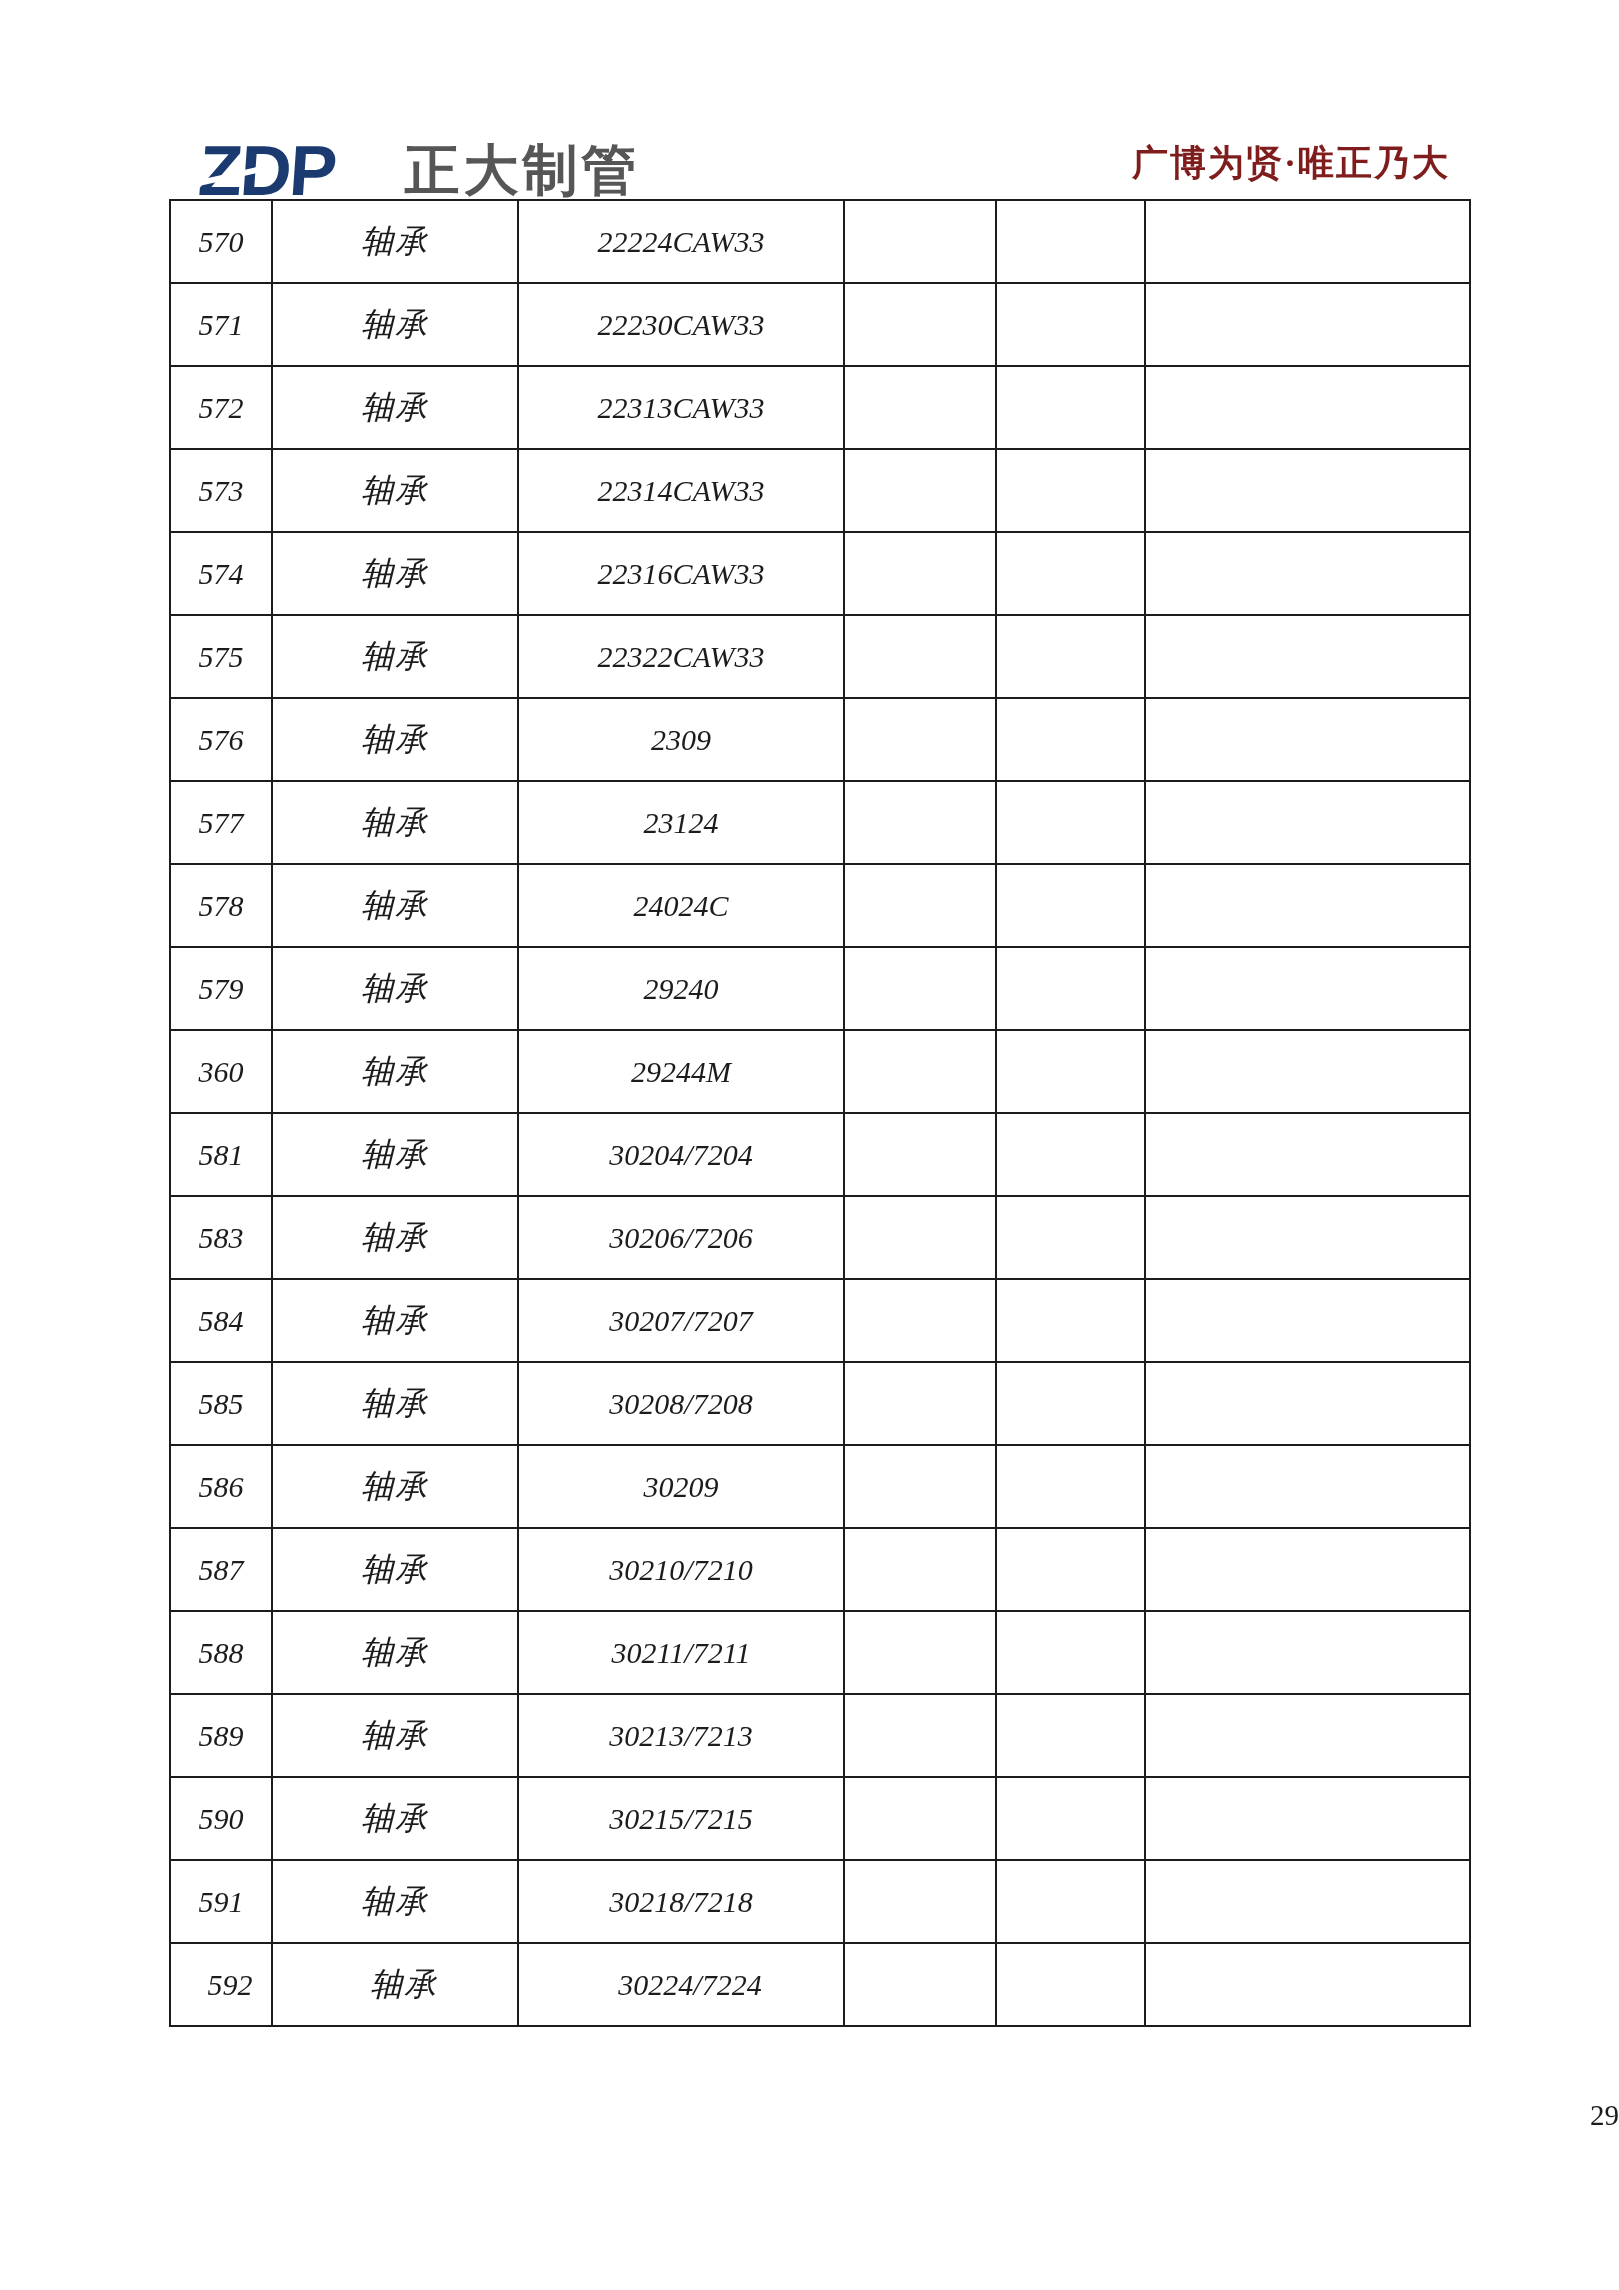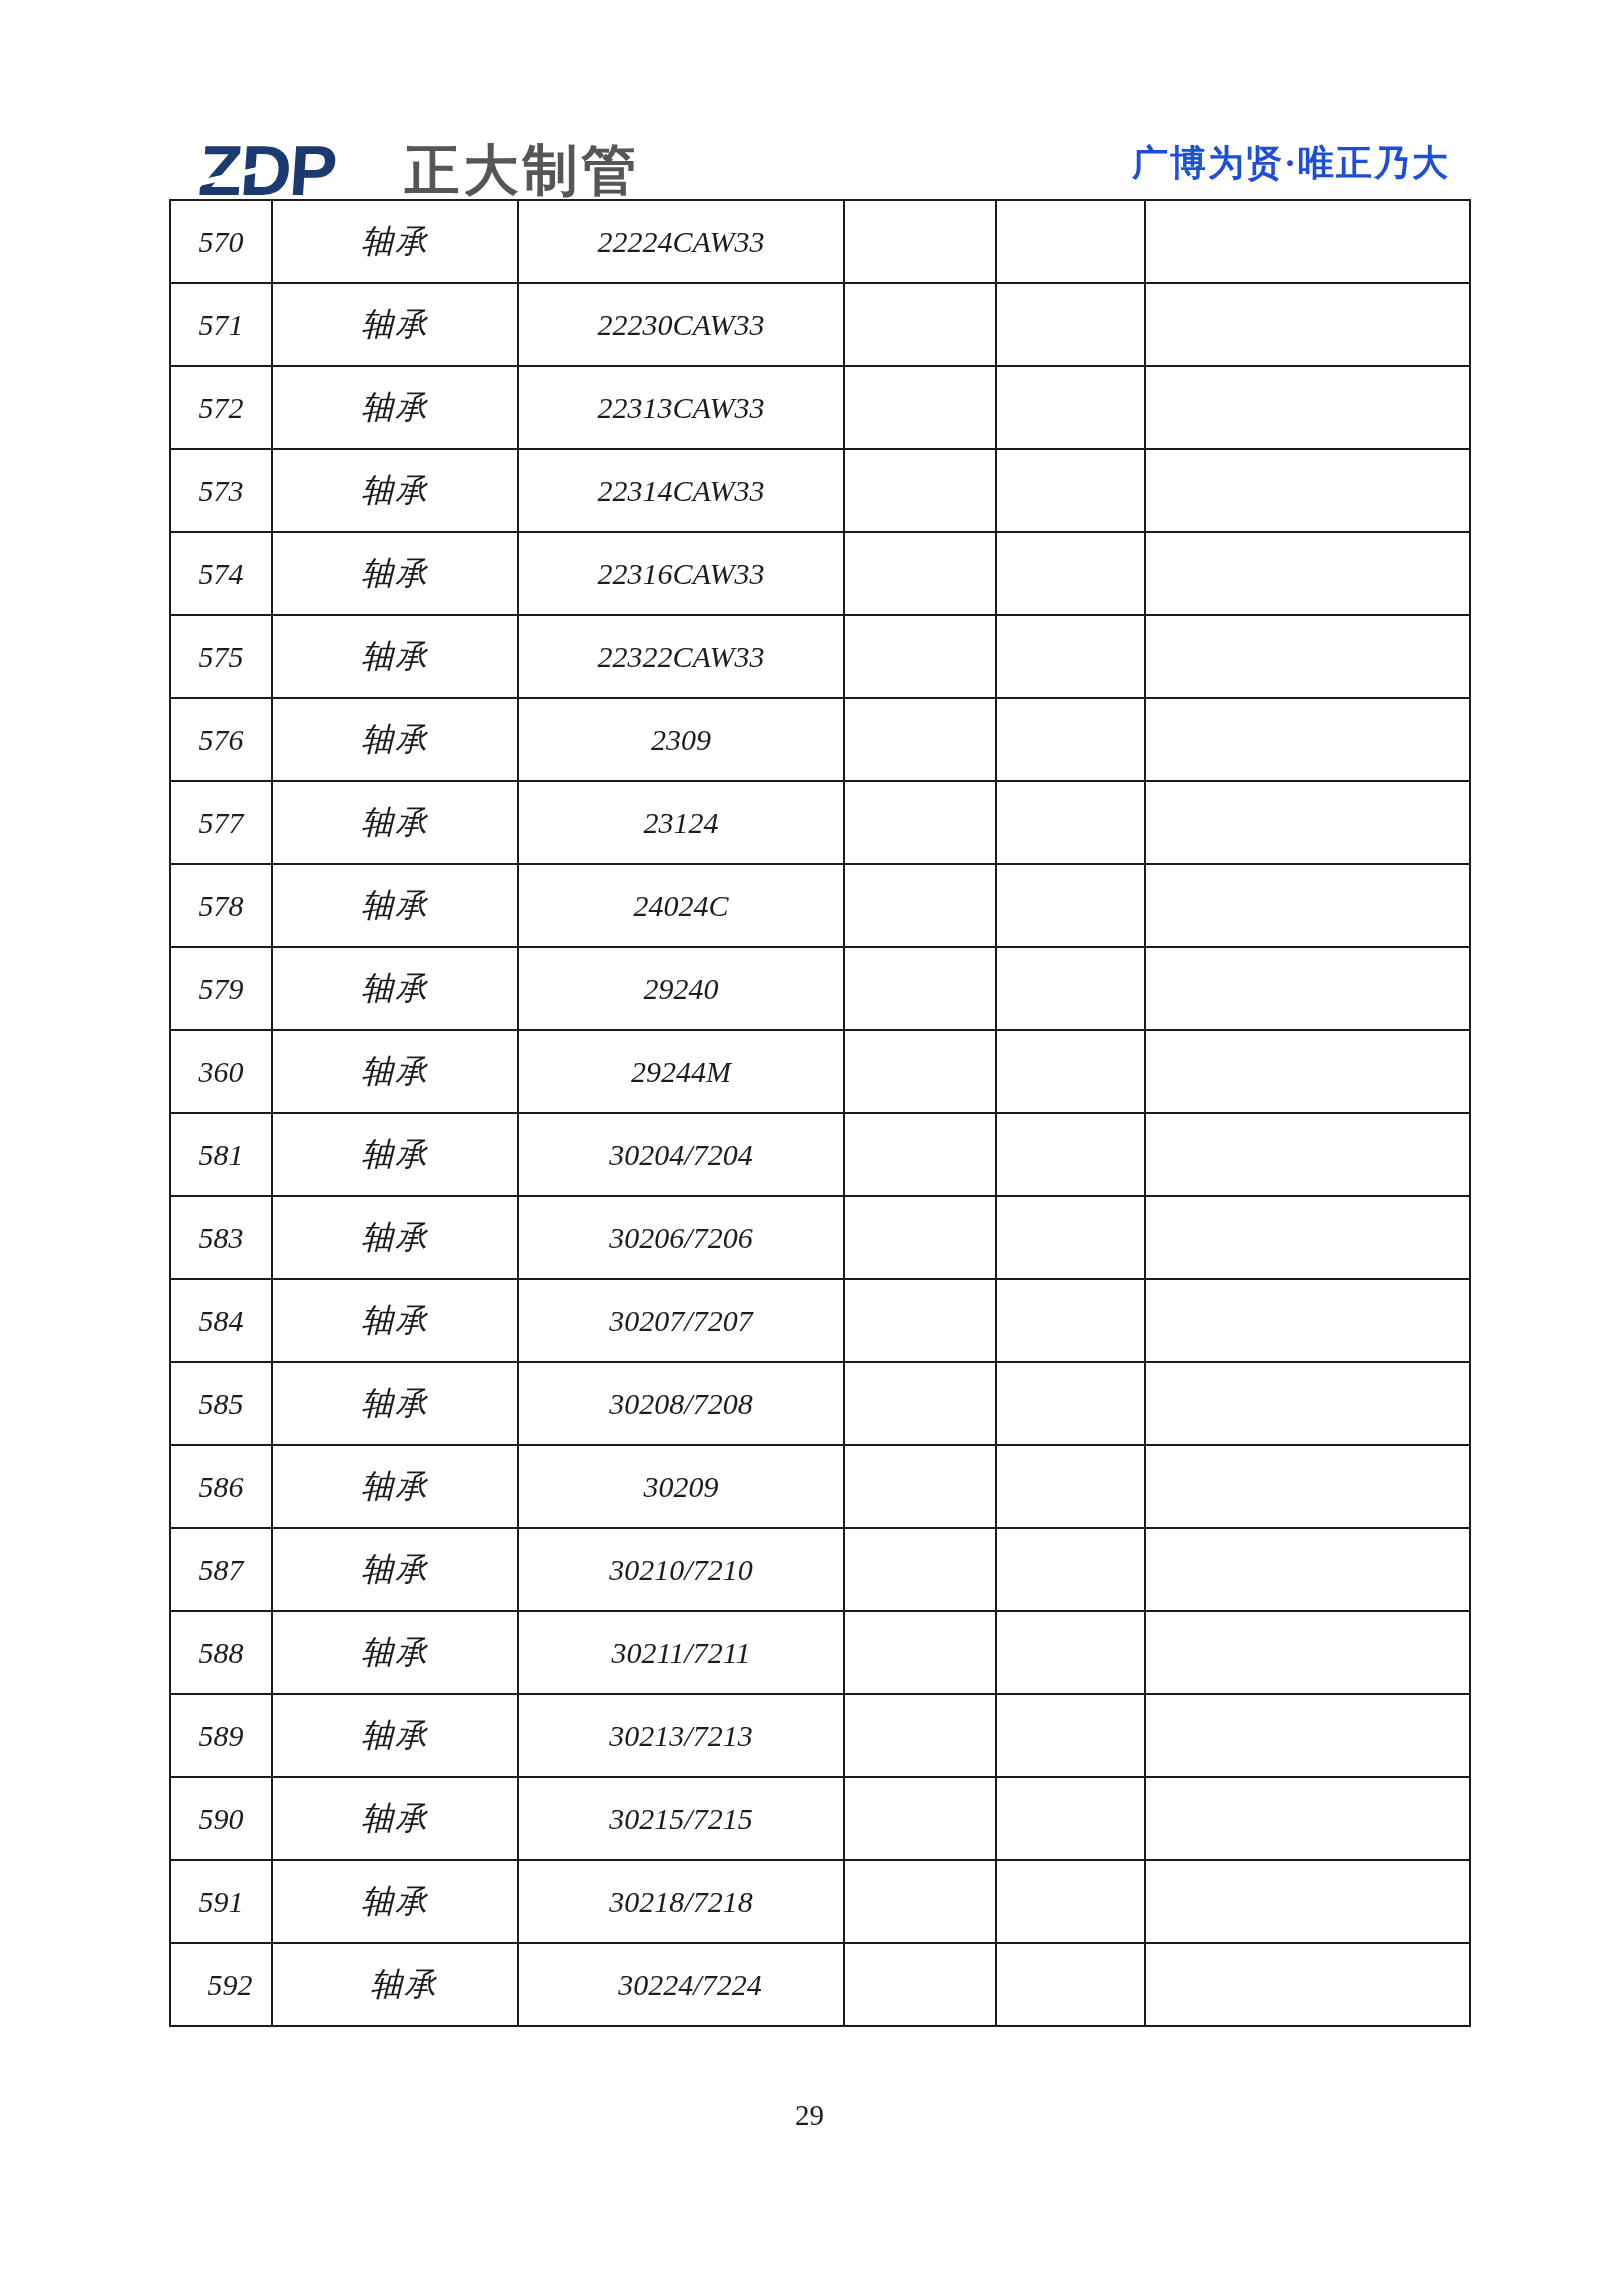--- a/index.html
+++ b/index.html
@@ -64,36 +64,36 @@
     font-size:30px;
     padding:0;
     overflow:hidden;
   }
   .parts-table tr:first-child td{border-top:2.9px solid #1c1c1c;}
   .parts-table tr:last-child td{border-bottom:2.9px solid #1c1c1c;padding-left:18px;}
   .parts-table td.part-name{font-size:32px;letter-spacing:2px;}
   
   .page-number{
     position:absolute;left:0;top:2099px;width:1619px;
-    text-align:center;
+    text-align:right;
     font-size:29px;
   }
 </style>
 </head>
 <body>
 
 <div class="header">
   <div class="logo">
     <span class="logo-zdp" style="color: rgb(27, 58, 112);">
       <span>ZDP</span>
       <span class="swoosh"></span>
     </span>
     <span class="logo-company" style="color: rgb(86, 86, 86); margin-left: 48px;">正大制管</span>
   </div>
-  <div class="slogan" style="color: #1d4ed8;">广博为贤·唯正乃大</div>
+  <div class="slogan" style="color: #7f1d1d;">广博为贤·唯正乃大</div>
 </div>
 
 <table class="parts-table">
   <colgroup>
     <col style="width:102px">
     <col style="width:246px">
     <col style="width:326px">
     <col style="width:152px">
     <col style="width:149px">
     <col style="width:325px">

